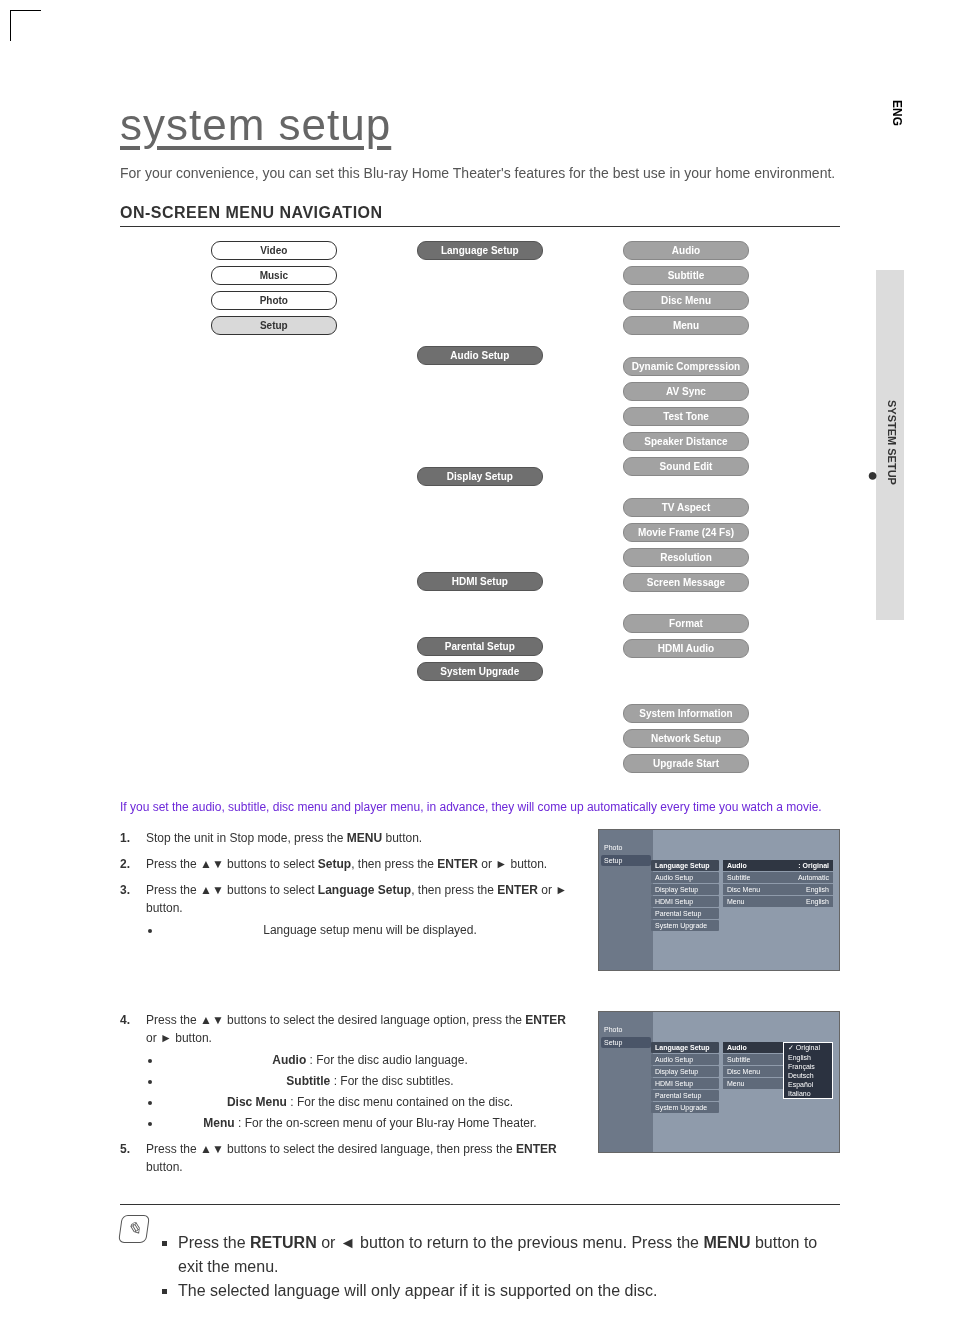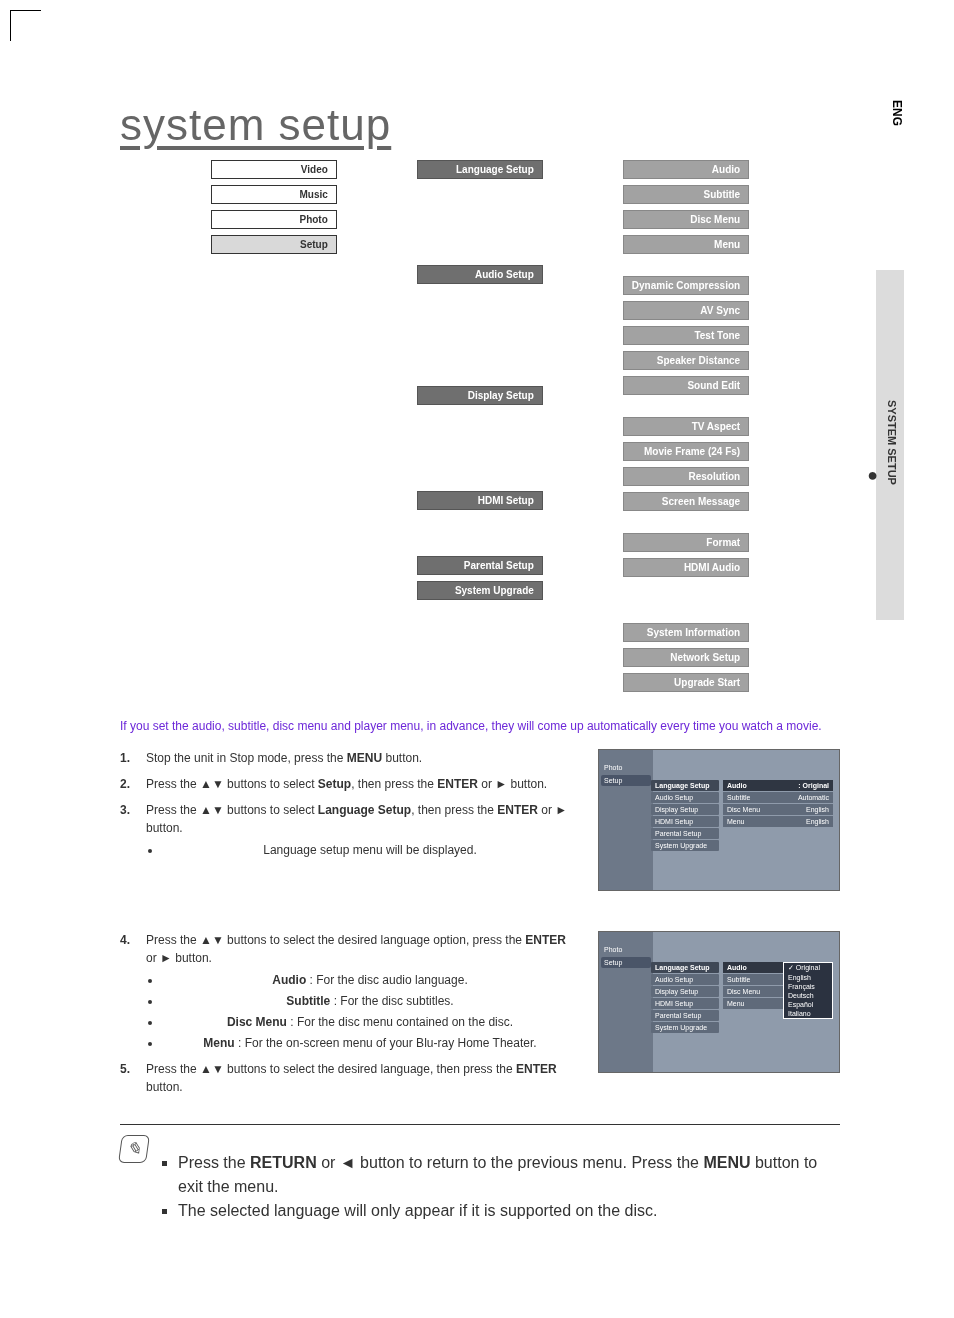--- a/index.html
+++ b/index.html
@@ -86,23 +86,23 @@
     margin: 0 0 26px;
     position: relative;
   }
   .col {
     display: flex;
     flex-direction: column;
     gap: 6px;
   }
   .pill {
     min-width: 108px;
-    text-align: right;
+    text-align: center;
     padding: 3px 8px;
-    border-radius: 0;
+    border-radius: 9px;
     font-size: 10px;
     font-weight: bold;
     border: 1px solid #333;
     background: #fff;
     white-space: nowrap;
   }
   .pill.dark {
     color: #fff;
     background: #6f6f6f;
     border-color: #555;
@@ -276,21 +276,23 @@
     <span class="side-lang">ENG</span>
   </div>
   <div class="side-column-stripe"></div>
   <div style="position:absolute;right:56px;top:290px;">
     <span class="side-dot">●</span>
     <span class="side-section">SYSTEM SETUP</span>
   </div>
 
   <div class="content">
     <h1 class="page-title">system setup</h1>
-
+    <p class="intro">For your convenience, you can set this Blu-ray Home Theater's features for the best use in your home environment.</p>
+
+    <h2 class="section-h">ON-SCREEN MENU NAVIGATION</h2>
 
     <div class="nav-diagram">
       <div class="col">
         <div class="pill">Video</div>
         <div class="pill">Music</div>
         <div class="pill">Photo</div>
         <div class="pill selected">Setup</div>
       </div>
       <div class="col">
         <div class="pill dark">Language Setup</div>

